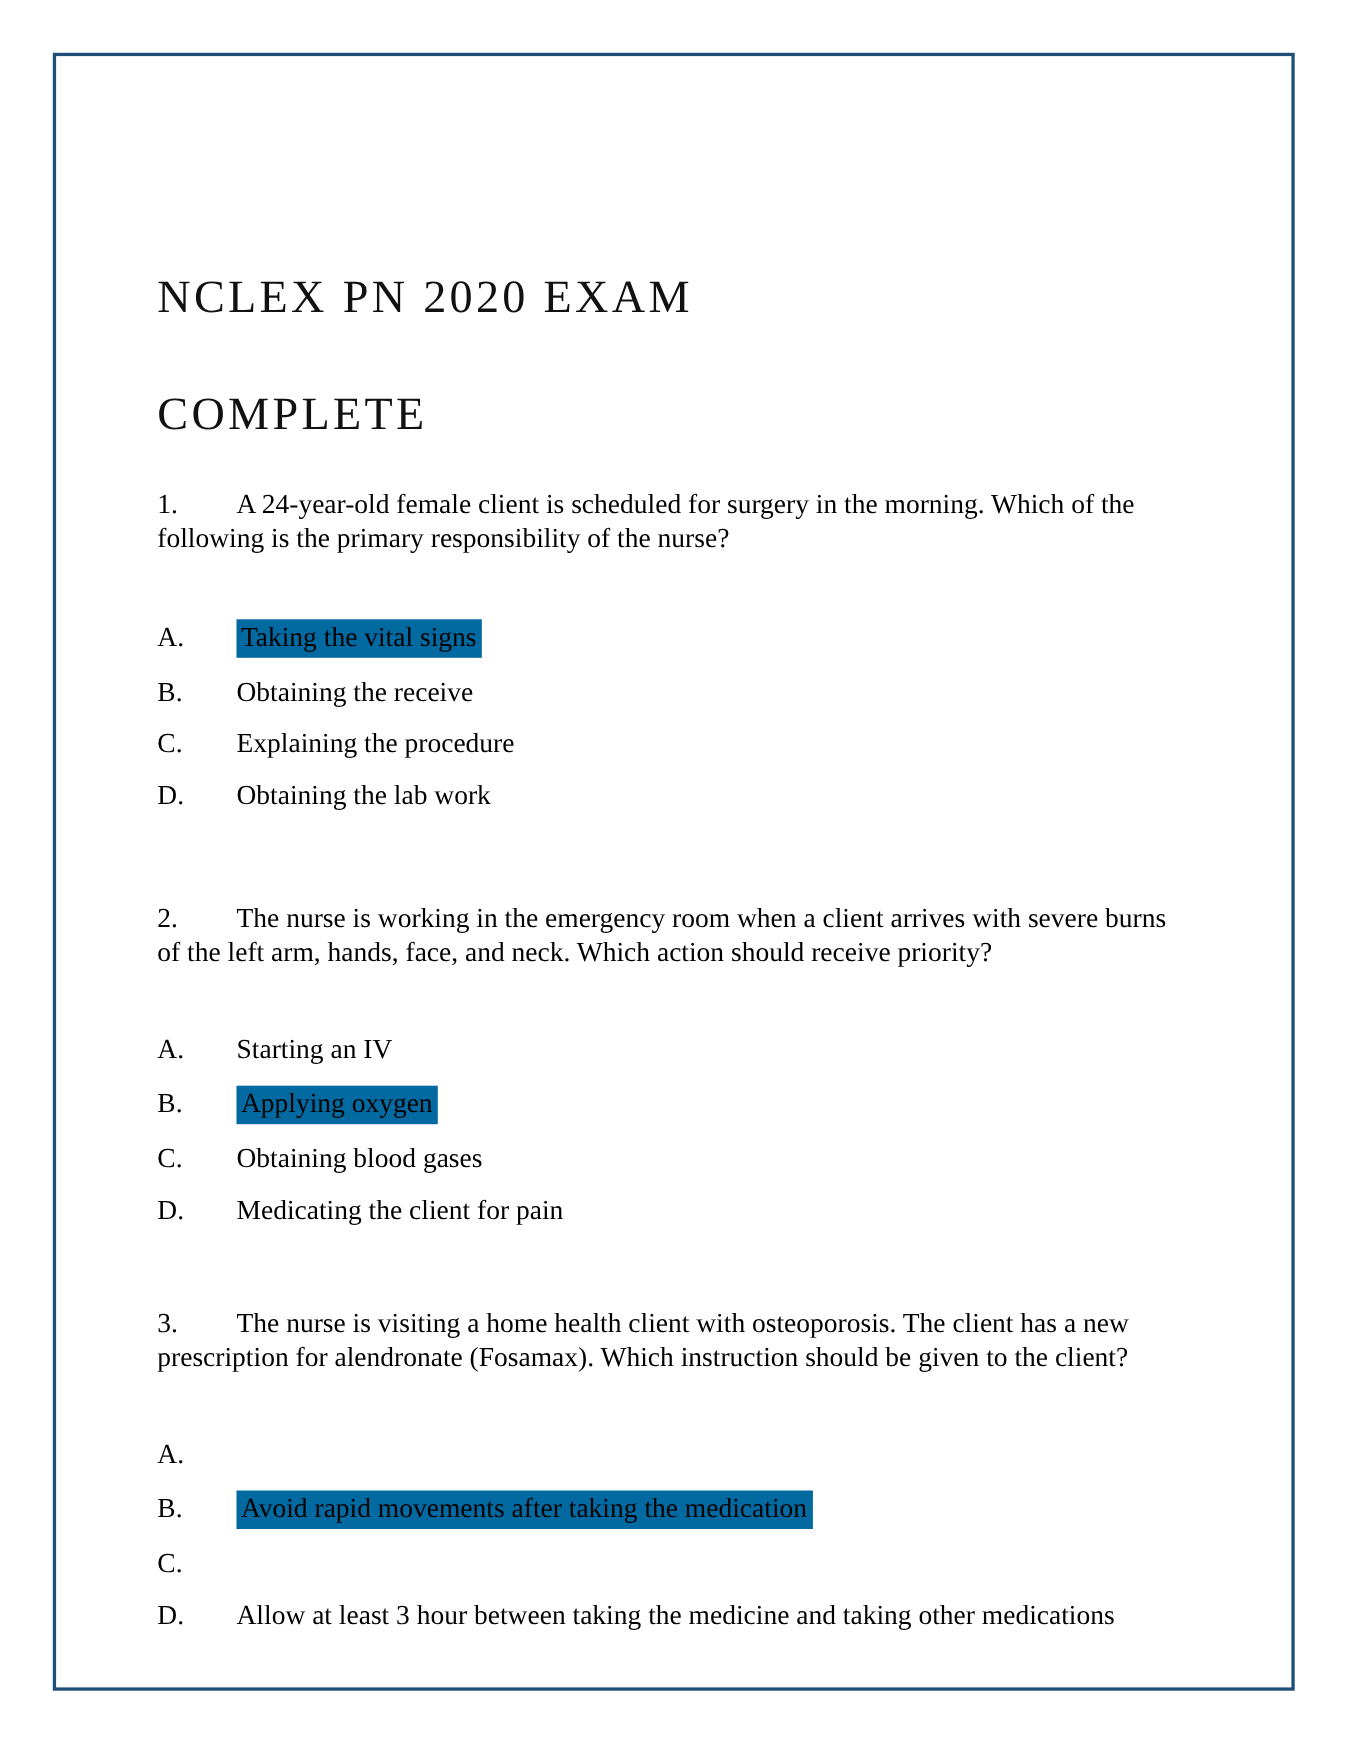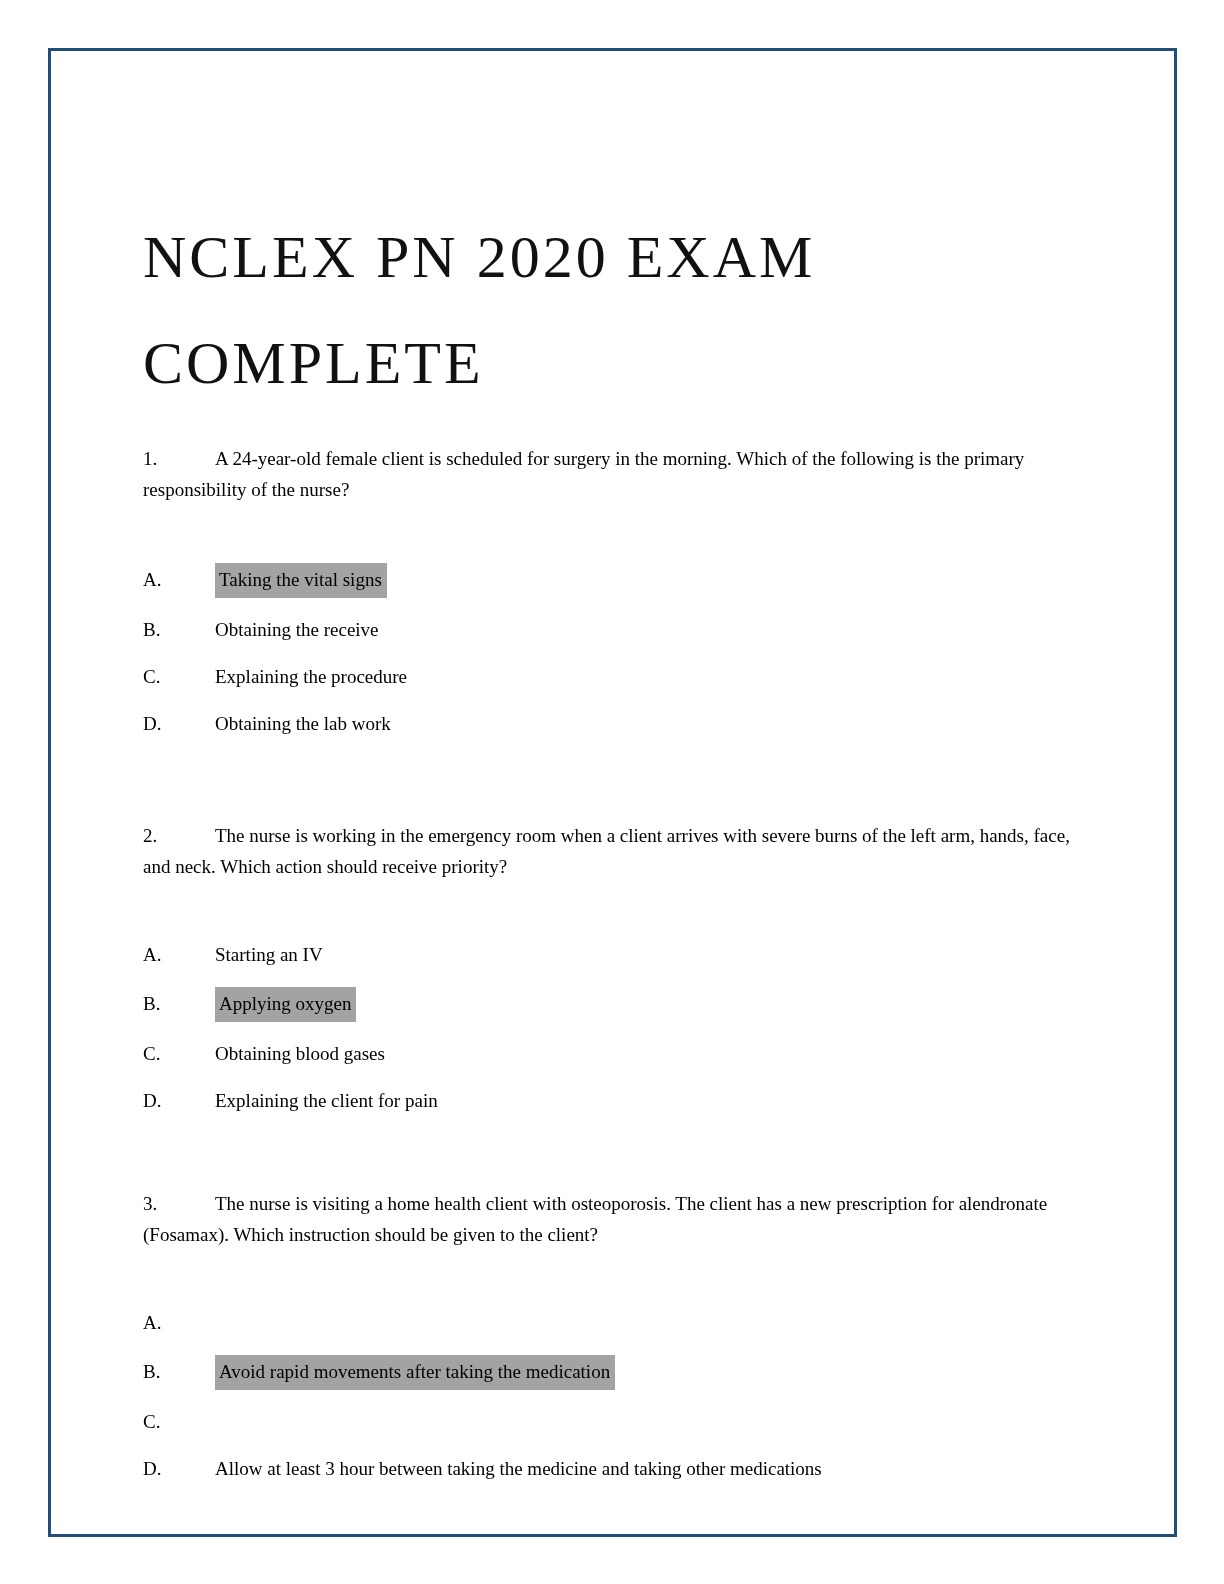--- a/index.html
+++ b/index.html
@@ -27,33 +27,33 @@
   }
   .content {
     position: absolute;
     left: 143px;
     top: 0;
     width: 940px;
   }
   .doc-title {
     position: absolute;
     left: 0;
-    top: 204px;
+    top: 218px;
     font-family: cursive;
-    font-size: 60px;
+    font-size: 42px;
     line-height: 106px;
     letter-spacing: 3px;
     color: #111111;
     white-space: nowrap;
   }
   .question {
     position: absolute;
     left: 0;
     width: 940px;
-    font-size: 19px;
+    font-size: 25px;
     line-height: 31px;
   }
   .q1 { top: 443px; }
   .q2 { top: 820px; }
   .q3 { top: 1188px; }
   .q-text {
     margin: 0;
   }
   .q-num {
     display: inline-block;
@@ -68,21 +68,21 @@
     margin-bottom: 17px;
     line-height: 30px;
   }
   .option-letter {
     flex: 0 0 72px;
   }
   .option-text {
     display: inline-block;
   }
   .highlight {
-    background: #a3a3a3;
+    background: #0369a1;
     padding: 2px 5px 3px 4px;
   }
 </style>
 </head>
 <body>
 
 <div class="page">
   <div class="doc-border"></div>
 
   <div class="content">
@@ -124,21 +124,21 @@
         <div class="option-row">
           <span class="option-letter">B.</span>
           <span class="option-text highlight">Applying oxygen</span>
         </div>
         <div class="option-row">
           <span class="option-letter">C.</span>
           <span class="option-text">Obtaining blood gases</span>
         </div>
         <div class="option-row">
           <span class="option-letter">D.</span>
-          <span class="option-text">Explaining the client for pain</span>
+          <span class="option-text">Medicating the client for pain</span>
         </div>
       </div>
     </div>
 
     <div class="question q3">
       <p class="q-text"><span class="q-num">3.</span><span>The nurse is visiting a home health client with osteoporosis. The client has a new prescription for alendronate (Fosamax). Which instruction should be given to the client?</span></p>
       <div class="options">
         <div class="option-row">
           <span class="option-letter">A.</span>
         </div>

